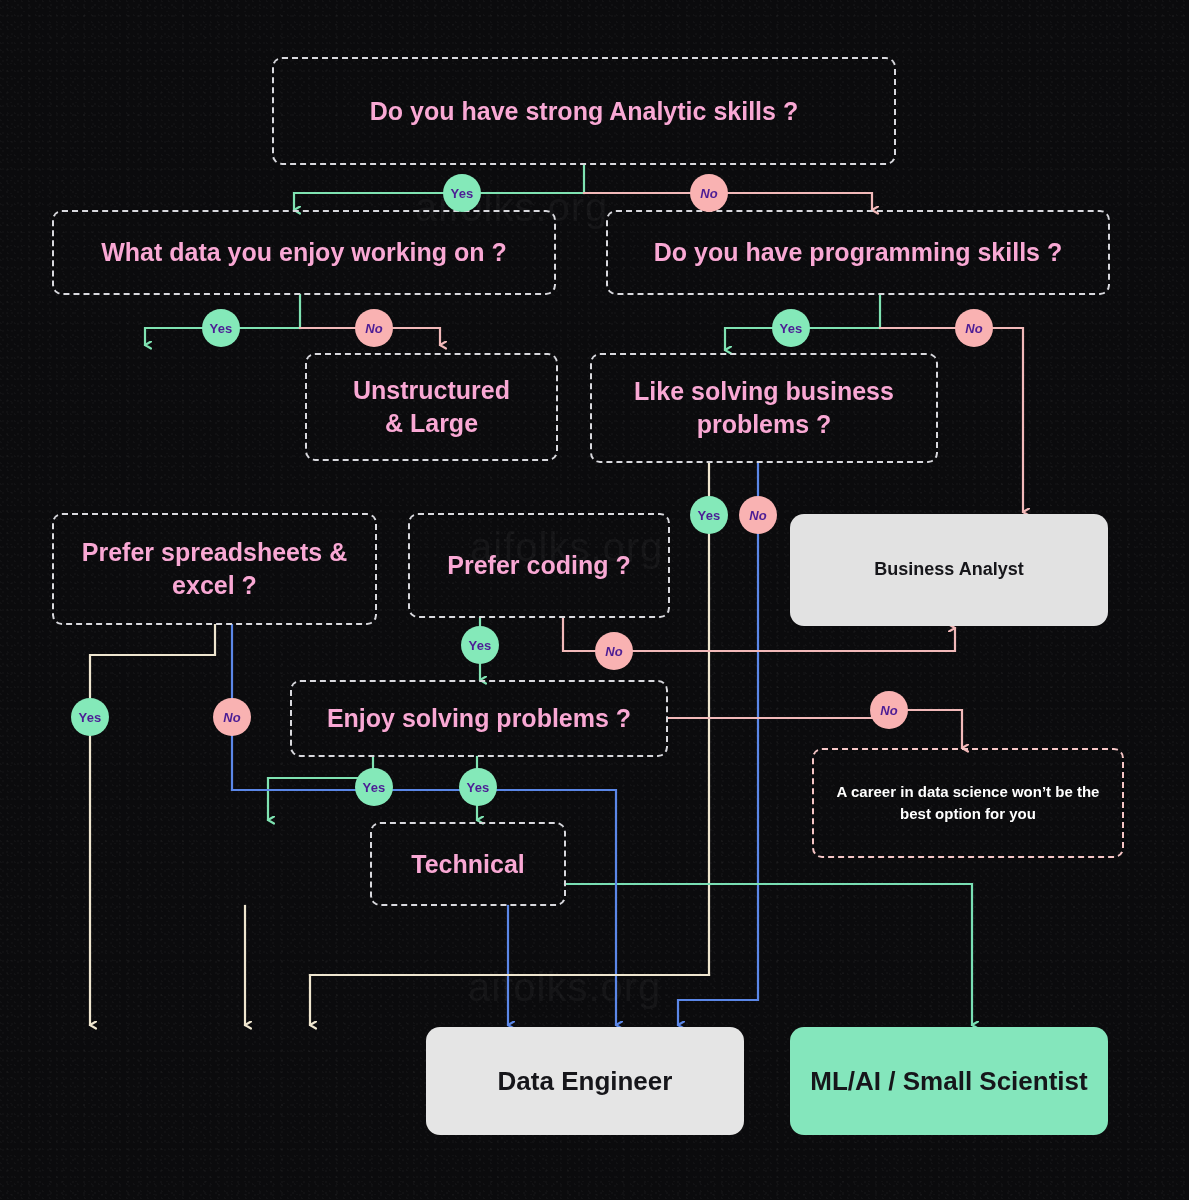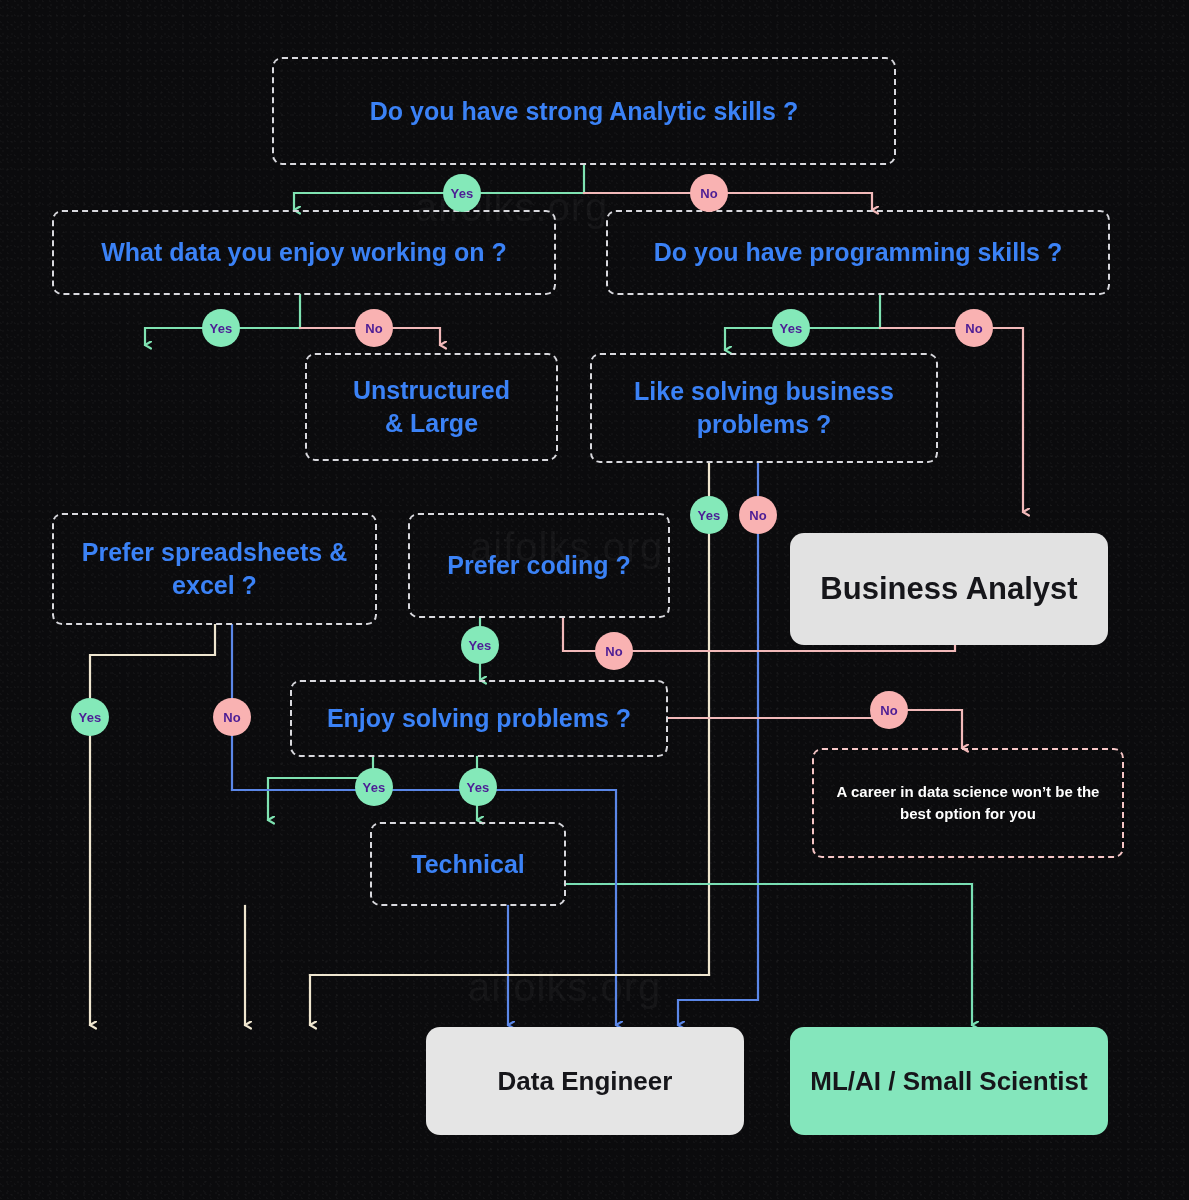--- a/index.html
+++ b/index.html
@@ -44,21 +44,21 @@
     position:absolute;
     box-sizing:border-box;
     display:flex;align-items:center;justify-content:center;
     text-align:center;
     z-index:3;
     line-height:1.32;
   }
   .q{
     border:2px dashed #d9d9de;
     border-radius:10px;
-    color:#3b82f6;
+    color:#f9a8d4;
     font-size:25px;
     font-weight:700;
     padding:6px 14px;
     background:transparent;
   }
   .warn{
     border:2px dashed #f6c6c6;
     border-radius:10px;
     color:#ffffff;
     font-size:15px;
@@ -66,33 +66,33 @@
     padding:8px 16px;
     line-height:1.45;
   }
   .res{
     border-radius:14px;
     color:#16161a;
     font-size:26px;
     font-weight:700;
     border:none;
   }
-  .res.ba{font-size:31px;margin-top:19px;}
+  .res.ba{font-size:18px;}
   .badge{
     position:absolute;
     width:38px;height:38px;
     border-radius:50%;
     display:flex;align-items:center;justify-content:center;
     font-size:13px;font-weight:700;
     color:#4c1d95;
     z-index:4;
     letter-spacing:.2px;
   }
   .badge.yes{background:#84e9b9;}
-  .badge.no{background:#f9b2b2;}
+  .badge.no{background:#f9b2b2;font-style:italic;}
 </style>
 </head>
 <body>
 
 <div id="stage">
 
   <div class="wm" style="left:415px;top:185px;">aifolks.org</div>
   <div class="wm" style="left:470px;top:525px;">aifolks.org</div>
   <div class="wm" style="left:468px;top:965px;">aifolks.org</div>
 

